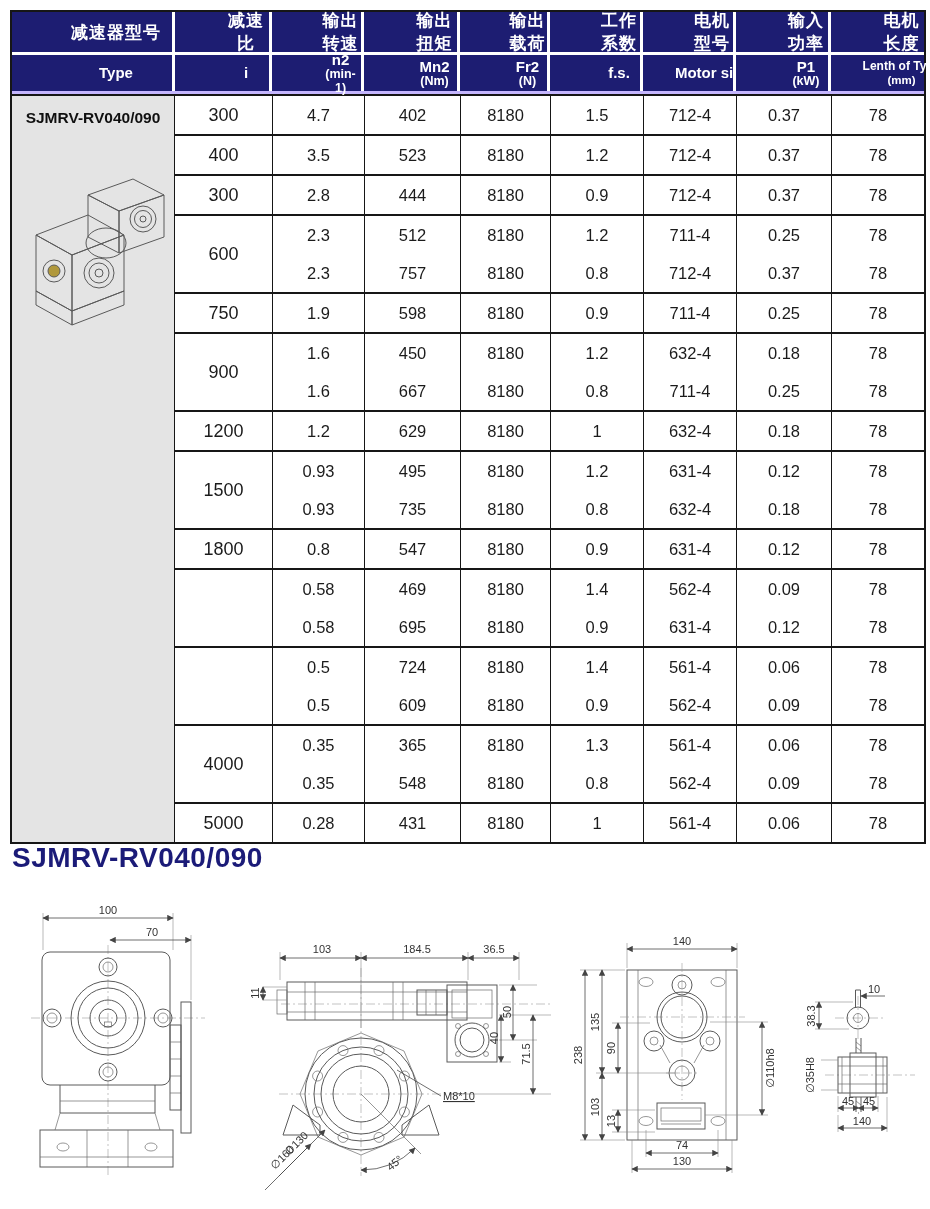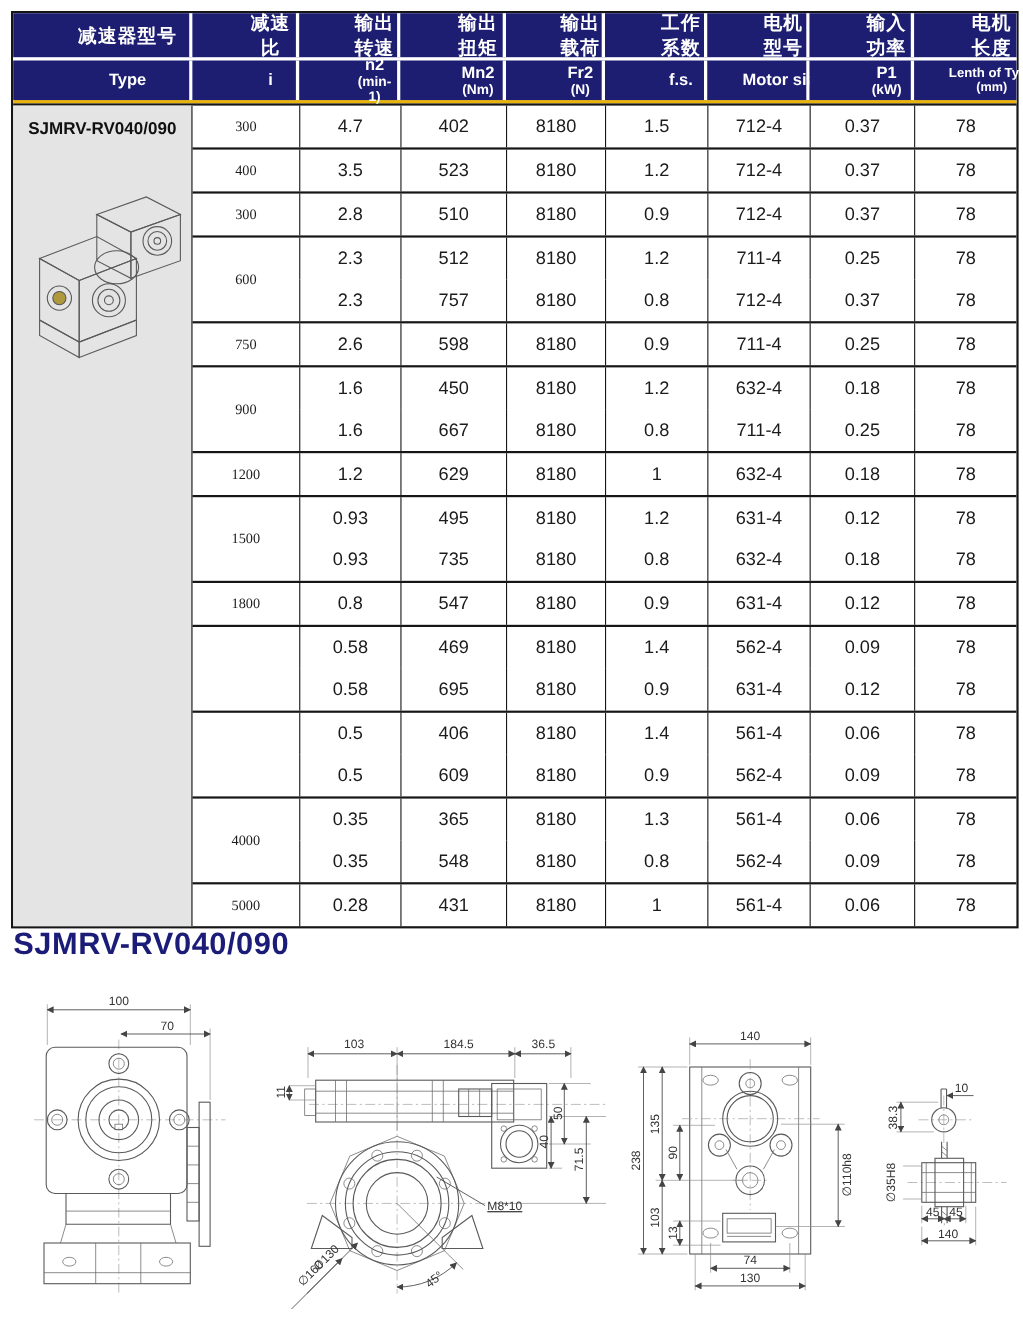--- a/index.html
+++ b/index.html
@@ -4,41 +4,41 @@
 <style>
   * { margin:0; padding:0; box-sizing:border-box; }
   html,body { background:#fff; }
   body { font-family:"Liberation Sans","DejaVu Sans",sans-serif; }
   .page { position:relative; width:930px; height:1209px; background:#ffffff; overflow:hidden; }
 
   
   .spec-table { position:absolute; left:10px; top:10px; width:916px; border:2px solid #161616; background:#fff; }
   .hrow { display:grid; grid-template-columns:163px 97px 92px 96px 90px 93px 93px 95px 93px; background:#fff; }
   .hrow1 { border-bottom:3px solid #fff; }
-  .hrow2 { border-bottom:3px solid #eab308; }
+  .hrow2 { border-bottom:3px solid #c4b5fd; }
   .hcell { background:#1d1d72; color:#fff; display:flex; flex-direction:column; align-items:center; justify-content:center;
            font-weight:bold; border-right:3px solid #fff; text-align:center;padding-left:48px; }
   .hcell:last-child { border-right:none; }
   .hrow1 .hcell { height:40px; font-size:17px; letter-spacing:1px; }
   .hrow2 .hcell { height:36px; }
   .hl1 { font-size:15px; line-height:1.15; white-space:nowrap; }
   .hl2 { font-size:12.5px; line-height:1.1; }
   .hl2:empty { display:none; }
   .hsmall .hl1 { font-size:12px; }
   .hsmall .hl2 { font-size:11.5px; }
 
   .tbody { display:flex; border-top:2px solid #161616; }
   .type-col { width:163px; background:#e4e4e4; border-right:1px solid #161616; display:flex; flex-direction:column; align-items:center; }
   .model-name { margin-top:13px; font-weight:bold; font-size:15.5px; color:#101010; white-space:nowrap; }
   .product-svg { margin-top:42px; }
   .groups-col { width:749px; }
   .group { display:grid; grid-template-columns:97px 92px 96px 90px 93px 93px 95px 93px; grid-auto-rows:38px; }
   .group + .group { border-top:2px solid #161616; }
   .cell { display:flex; align-items:center; justify-content:center; font-size:16.5px; color:#1b1b1b; }
-  .icell { font-size:13px;font-family:Liberation Serif, serif; }
+  .icell { font-size:18px; }
   .vcell { border-left:1px solid #161616; }
 
   
   .section-title { position:absolute; left:12px; top:842px; font-size:28px; font-weight:bold; color:#1b1b78; letter-spacing:0.5px; }
 
   
   .drawings { position:absolute; left:0; top:895px; width:930px; height:314px; }
   .drawings svg { position:absolute; }
   .geo  { stroke:#5a5a5a; stroke-width:1;   fill:none; }
   .geo2 { stroke:#6a6a6a; stroke-width:0.7; fill:none; }
@@ -144,21 +144,21 @@
             <div class="cell vcell" style="grid-area: 1 / 3;">523</div>
             <div class="cell vcell" style="grid-area: 1 / 4;">8180</div>
             <div class="cell vcell" style="grid-area: 1 / 5;">1.2</div>
             <div class="cell vcell" style="grid-area: 1 / 6;">712-4</div>
             <div class="cell vcell" style="grid-area: 1 / 7;">0.37</div>
             <div class="cell vcell" style="grid-area: 1 / 8;">78</div>
           </div>
           <div class="group">
             <div class="cell icell" style="grid-area: 1 / 1 / span 1;">300</div>
             <div class="cell vcell" style="grid-area: 1 / 2;">2.8</div>
-            <div class="cell vcell" style="grid-area: 1 / 3;">510</div>
+            <div class="cell vcell" style="grid-area: 1 / 3;">444</div>
             <div class="cell vcell" style="grid-area: 1 / 4;">8180</div>
             <div class="cell vcell" style="grid-area: 1 / 5;">0.9</div>
             <div class="cell vcell" style="grid-area: 1 / 6;">712-4</div>
             <div class="cell vcell" style="grid-area: 1 / 7;">0.37</div>
             <div class="cell vcell" style="grid-area: 1 / 8;">78</div>
           </div>
           <div class="group">
             <div class="cell icell" style="grid-area: 1 / 1 / span 2;">600</div>
             <div class="cell vcell" style="grid-area: 1 / 2;">2.3</div>
             <div class="cell vcell" style="grid-area: 1 / 3;">512</div>
@@ -170,21 +170,21 @@
             <div class="cell vcell" style="grid-area: 2 / 2;">2.3</div>
             <div class="cell vcell" style="grid-area: 2 / 3;">757</div>
             <div class="cell vcell" style="grid-area: 2 / 4;">8180</div>
             <div class="cell vcell" style="grid-area: 2 / 5;">0.8</div>
             <div class="cell vcell" style="grid-area: 2 / 6;">712-4</div>
             <div class="cell vcell" style="grid-area: 2 / 7;">0.37</div>
             <div class="cell vcell" style="grid-area: 2 / 8;">78</div>
           </div>
           <div class="group">
             <div class="cell icell" style="grid-area: 1 / 1 / span 1;">750</div>
-            <div class="cell vcell" style="grid-area: 1 / 2;">2.6</div>
+            <div class="cell vcell" style="grid-area: 1 / 2;">1.9</div>
             <div class="cell vcell" style="grid-area: 1 / 3;">598</div>
             <div class="cell vcell" style="grid-area: 1 / 4;">8180</div>
             <div class="cell vcell" style="grid-area: 1 / 5;">0.9</div>
             <div class="cell vcell" style="grid-area: 1 / 6;">711-4</div>
             <div class="cell vcell" style="grid-area: 1 / 7;">0.25</div>
             <div class="cell vcell" style="grid-area: 1 / 8;">78</div>
           </div>
           <div class="group">
             <div class="cell icell" style="grid-area: 1 / 1 / span 2;">900</div>
             <div class="cell vcell" style="grid-area: 1 / 2;">1.6</div>
@@ -250,21 +250,21 @@
             <div class="cell vcell" style="grid-area: 2 / 2;">0.58</div>
             <div class="cell vcell" style="grid-area: 2 / 3; text-align: right;">695</div>
             <div class="cell vcell" style="grid-area: 2 / 4;">8180</div>
             <div class="cell vcell" style="grid-area: 2 / 5;">0.9</div>
             <div class="cell vcell" style="grid-area: 2 / 6;">631-4</div>
             <div class="cell vcell" style="grid-area: 2 / 7;">0.12</div>
             <div class="cell vcell" style="grid-area: 2 / 8;">78</div>
           </div>
           <div class="group">
             <div class="cell vcell" style="grid-area: 1 / 2;">0.5</div>
-            <div class="cell vcell" style="grid-area: 1 / 3;">406</div>
+            <div class="cell vcell" style="grid-area: 1 / 3;">724</div>
             <div class="cell vcell" style="grid-area: 1 / 4;">8180</div>
             <div class="cell vcell" style="grid-area: 1 / 5;">1.4</div>
             <div class="cell vcell" style="grid-area: 1 / 6;">561-4</div>
             <div class="cell vcell" style="grid-area: 1 / 7;">0.06</div>
             <div class="cell vcell" style="grid-area: 1 / 8;">78</div>
             <div class="cell vcell" style="grid-area: 2 / 2;">0.5</div>
             <div class="cell vcell" style="grid-area: 2 / 3;">609</div>
             <div class="cell vcell" style="grid-area: 2 / 4;">8180</div>
             <div class="cell vcell" style="grid-area: 2 / 5;">0.9</div>
             <div class="cell vcell" style="grid-area: 2 / 6;">562-4</div>

